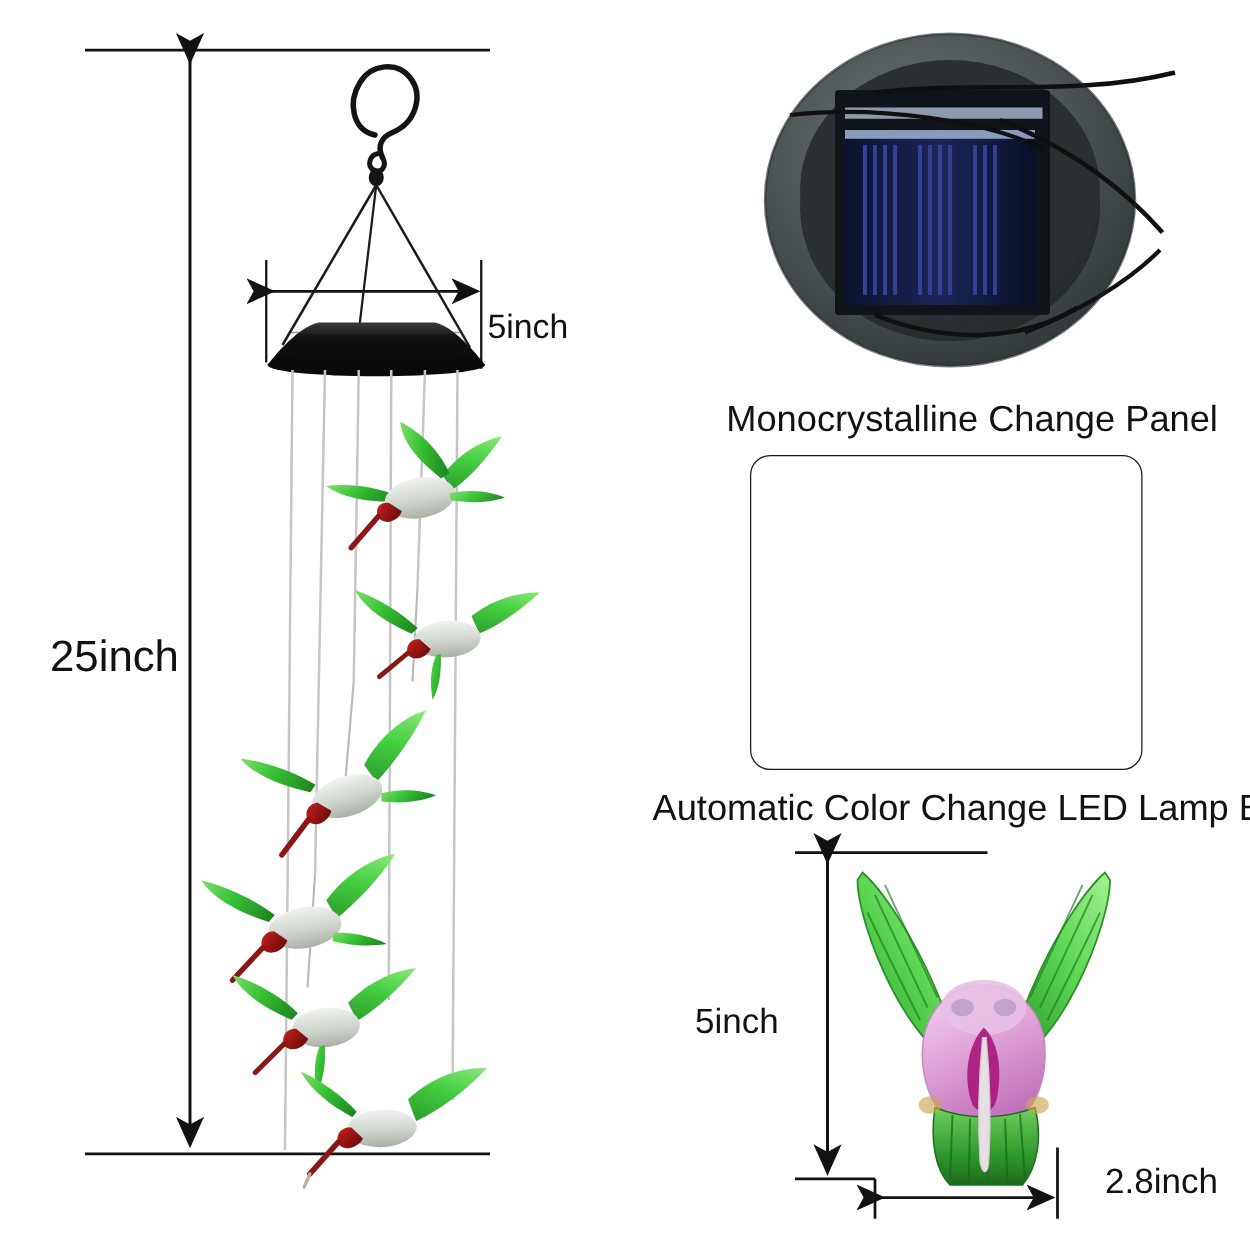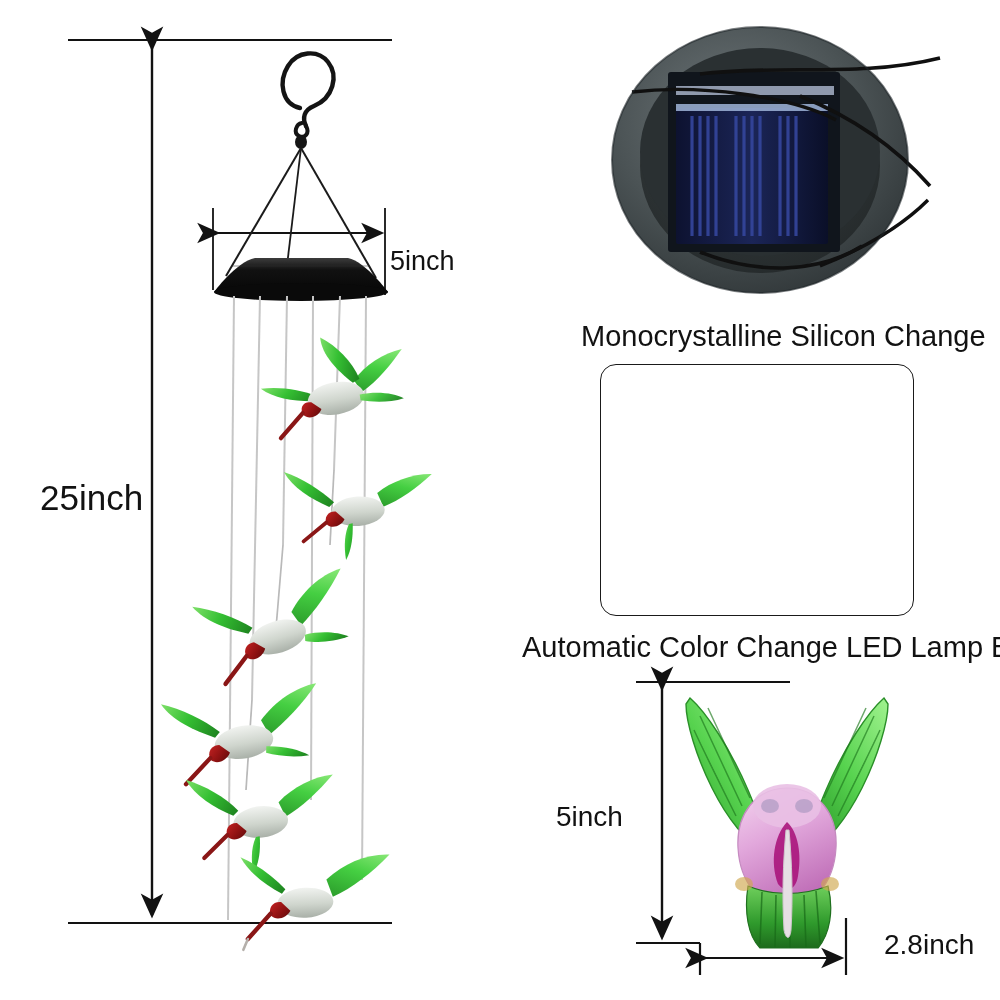--- a/index.html
+++ b/index.html
@@ -3,21 +3,21 @@
 <meta charset="utf-8">
 <style>
   html,body{margin:0;padding:0;background:#ffffff;}
   body{width:1000px;height:1000px;position:relative;overflow:hidden;
        font-family:"Liberation Sans","DejaVu Sans",sans-serif;color:#111;}
   .stage{position:absolute;inset:0;width:1000px;height:1000px;background:#fff;}
   .lbl{position:absolute;white-space:nowrap;color:#121212;font-weight:400;}
   .svgwrap{position:absolute;left:0;top:0;width:1000px;height:1000px;pointer-events:none;}
   .panelbox{position:absolute;border:1.6px solid #1a1a1a;border-radius:16px;background:#fff;}
   .cap-label{font-size:29px;}
-  .main-label{font-size:35px;}
+  .main-label{font-size:35px;margin-top:28px;}
   .cap-txt{font-size:27px;}
   .dim-txt{font-size:28px;}
 </style>
 </head>
 <body>
 
 <div class="stage">
 
   <svg class="svgwrap" viewBox="0 0 1000 1000">
     <defs>
@@ -314,21 +314,21 @@
       <line x1="705" y1="958" x2="841" y2="958" stroke="#121212" stroke-width="2.2" marker-start="url(#arrHead)" marker-end="url(#arrHead)"></line>
     </g>
   </svg>
 
   <div class="panelbox" style="left:600px;top:364px;width:312px;height:250px;"></div>
 
   <div class="lbl main-label" style="left:40px;top:478px;">25inch</div>
 
   <div class="lbl cap-txt" style="left:390px;top:246px;">5inch</div>
 
-  <div class="lbl cap-label" style="left:581px;top:320px;">Monocrystalline Silicon Change</div>
+  <div class="lbl cap-label" style="left:581px;top:320px;">Monocrystalline Change Panel</div>
 
   <div class="lbl cap-label" style="left:522px;top:631px;">Automatic Color Change LED Lamp Beads</div>
 
   <div class="lbl dim-txt" style="left:556px;top:801px;">5inch</div>
 
   <div class="lbl dim-txt" style="left:884px;top:929px;">2.8inch</div>
 
 </div>
 
 </body></html>

